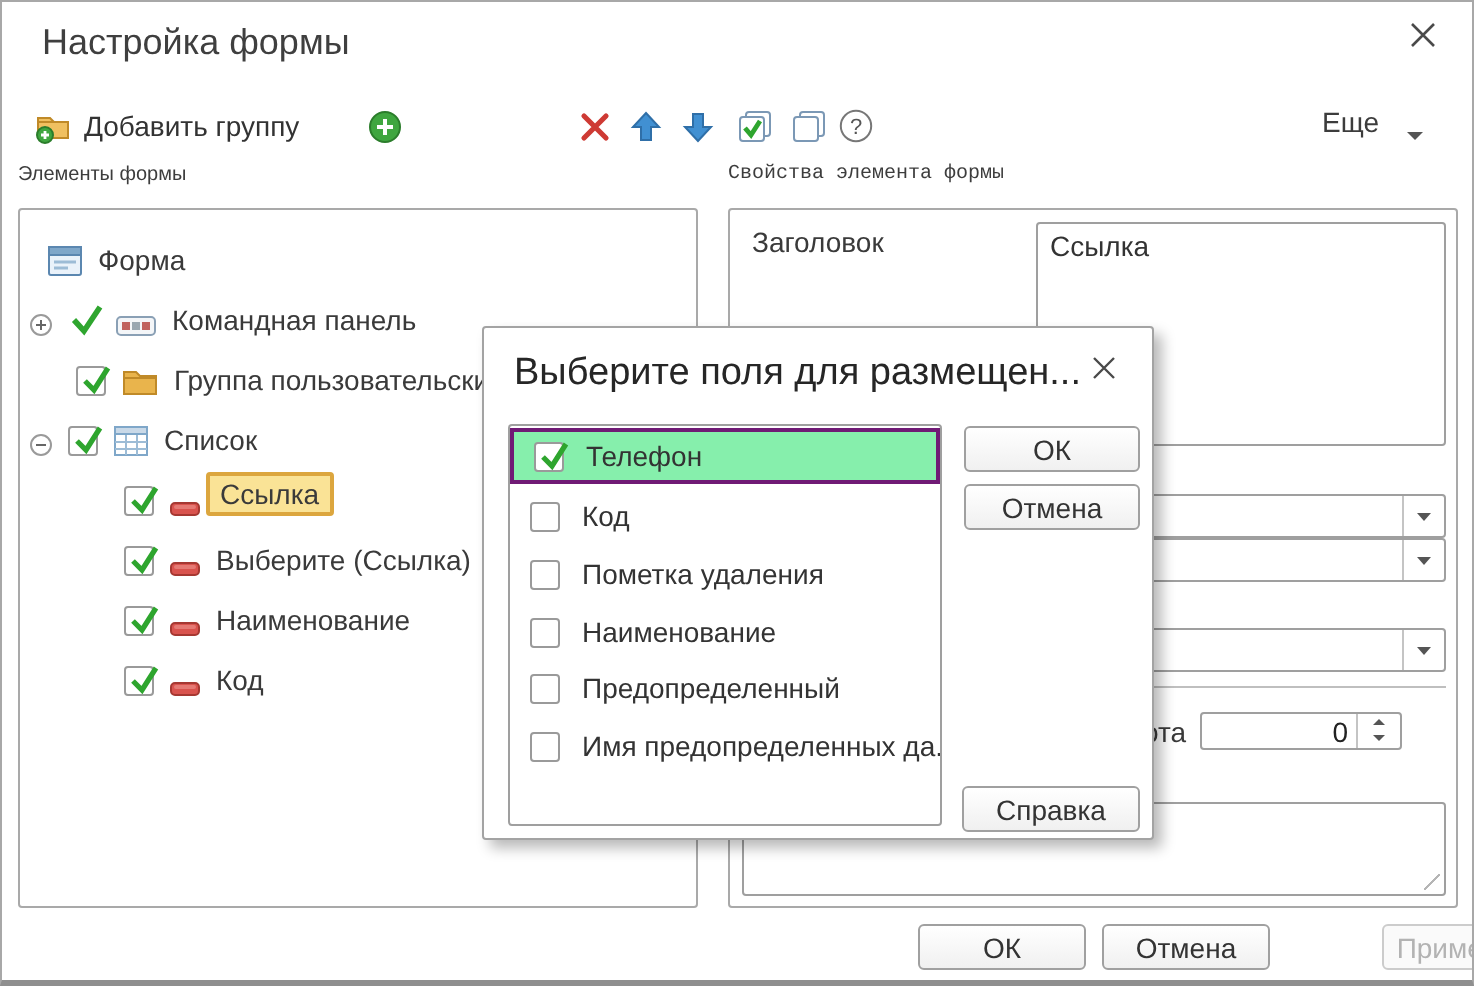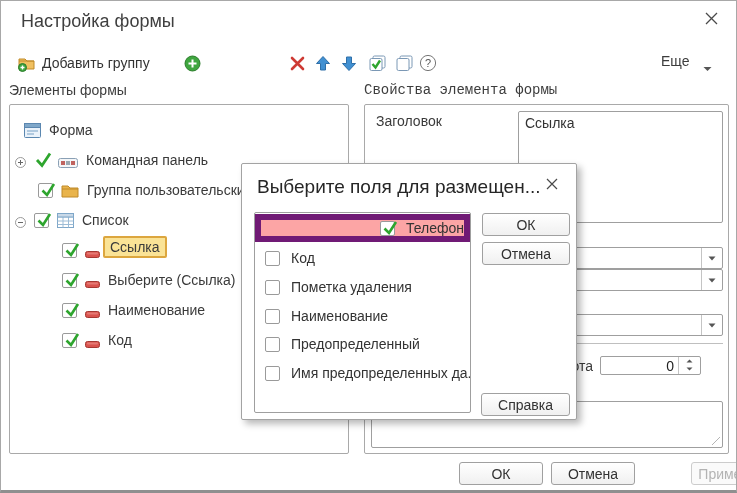--- a/index.html
+++ b/index.html
@@ -14,21 +14,21 @@
   .win-close { position:absolute; left:698px; top:6px; width:24px; height:24px;
     font-size:19px; color:#4a4a4a; text-align:center; line-height:24px; cursor:pointer; }
   
   .tb-btn { position:absolute; top:51px; height:22px; display:flex; align-items:center;
     gap:6px; font-size:14px; color:#333; cursor:pointer; }
   .ticn { display:inline-block; line-height:0; }
   .tb-ico { position:absolute; top:51px; height:22px; display:flex; align-items:center; cursor:pointer; }
   .more { position:absolute; left:660px; top:52px; font-size:14px; color:#3c3c3c; cursor:pointer; }
   .more-caret { position:absolute; left:702px; top:57px; }
   
-  .sec-label { position:absolute; top:81px; font-size:14px; color:#3d3d3d; }
+  .sec-label { position:absolute; top:81px; font-size:10px; color:#3d3d3d; }
   
   .panel { position:absolute; top:103px; background:#fff; border:1px solid #a9a9a9; border-radius:2px; }
   .panel.left  { left:8px;   width:340px; height:350px; }
   .panel.right { left:363px; width:365px; height:350px; }
   
   .trow { position:absolute; height:30px; display:flex; align-items:flex-end; gap:8px; cursor:pointer; }
   .tlabel { font-size:14px; white-space:nowrap; }
   .tlabel.sel { background:#fae396; border:2px solid #dca63e; border-radius:2px; padding:1px 5px; margin-left:-5px; }
   .cb { width:15px; height:15px; background:#fff; border:1px solid #9a9a9a; border-radius:2px;
     position:relative; flex:0 0 auto; }
@@ -62,21 +62,21 @@
   
   .modal { position:absolute; left:240px; top:162px; width:336px; height:257px; background:#fff;
     border:1px solid #a3a3a3; border-radius:2px; box-shadow:4px 4px 7px rgba(0,0,0,0.28); z-index:10; }
   .modal-title { position:absolute; left:15px; top:12px; font-size:19px; color:#262626; white-space:nowrap; }
   .modal-close { position:absolute; right:14px; top:11px; font-size:17px; color:#4a4a4a;
     width:20px; height:20px; text-align:center; line-height:20px; cursor:pointer; }
   .mlist { position:absolute; left:12px; top:48px; width:217px; height:201px;
     border:1px solid #9f9f9f; border-radius:2px; background:#fff; overflow:hidden; }
   .mrow { position:absolute; left:0; width:100%; height:28px; display:flex; align-items:center;
     gap:11px; padding-left:10px; cursor:pointer; }
-  .mrow.sel { background:#fca5a5; border:6px solid #701a75;justify-content:flex-end; }
+  .mrow.sel { background:#86efac; border:2px solid #701a75; }
   .mrow .mlabel { font-size:14px; color:#333; white-space:nowrap; }
   
   .btn { position:absolute; height:23px; background:linear-gradient(#ffffff,#f0f0f0);
     border:1px solid #a0a0a0; border-radius:3px; font-size:14px; color:#333;
     display:flex; align-items:center; justify-content:center; cursor:pointer;
     font-family:"Liberation Sans","DejaVu Sans",sans-serif; }
   .btn.disabled { color:#b3b3b3; border-color:#cccccc; background:#fafafa; cursor:default;margin-left:48px; }
 </style>
 </head>
 <body>

